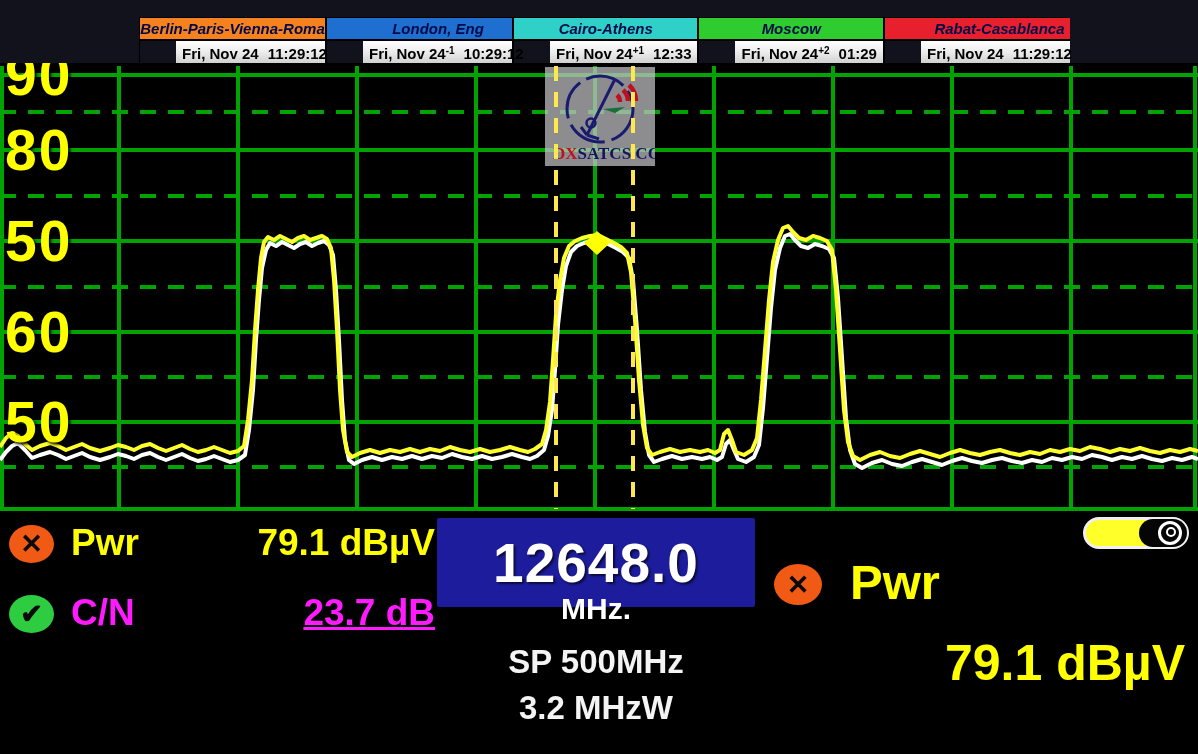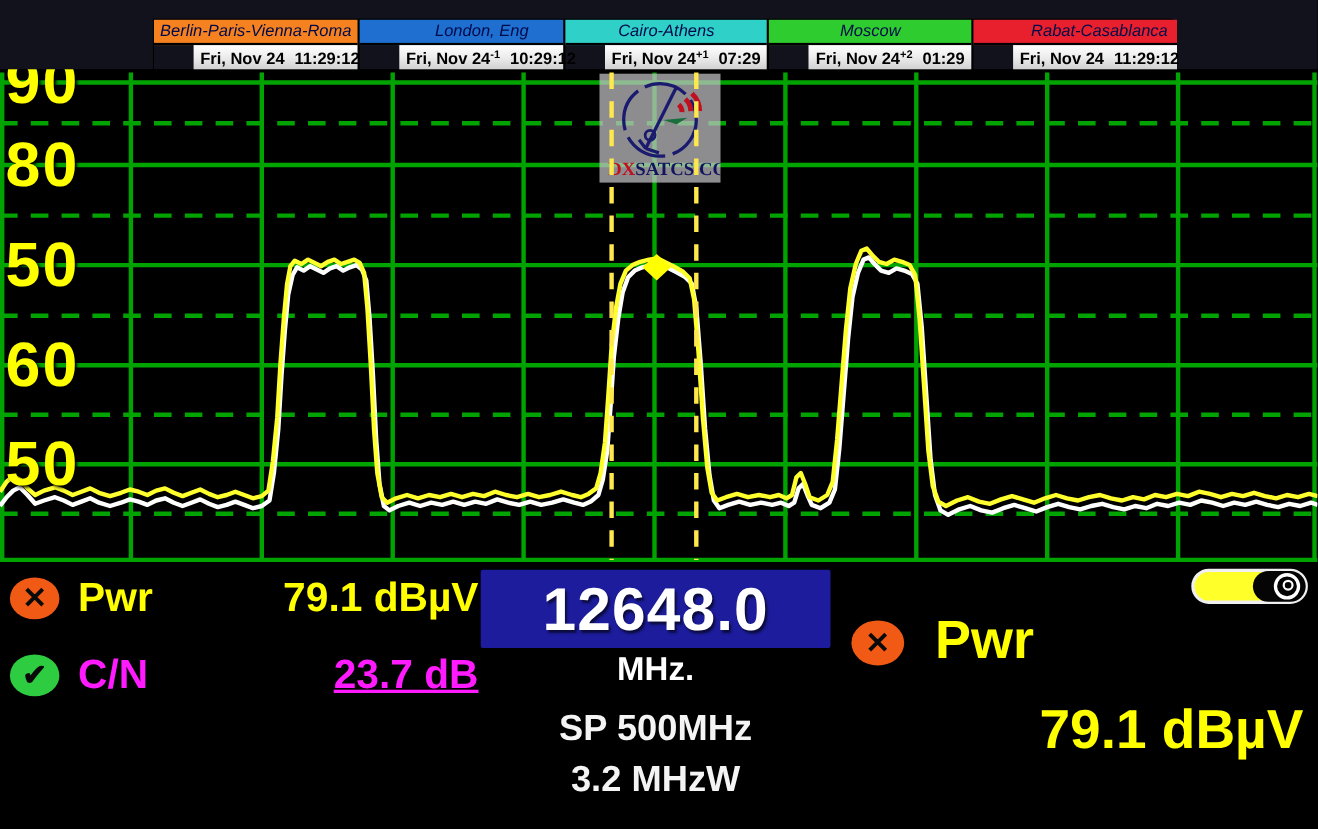--- a/index.html
+++ b/index.html
@@ -4,21 +4,21 @@
 <style>
   html,body{margin:0;padding:0;background:#000;}
   #app{position:relative;width:1198px;height:754px;overflow:hidden;
        background:#000;font-family:"Liberation Sans",sans-serif;}
   
   .topstrip{position:absolute;top:0;left:0;width:1198px;height:63px;background:#12121c;}
   .clocks{position:absolute;left:139px;top:17px;width:925px;display:flex;border:1px solid #000;}
   .clock-col{width:185px;display:flex;flex-direction:column;border-right:2px solid #000;}
   .clock-col:last-child{border-right:none;}
   .clock-city{height:21px;line-height:21px;text-align:center;font-style:italic;
-              font-weight:normal;font-size:15px;color:#000a4a;border-bottom:2px solid #000;
+              font-weight:bold;font-size:15px;color:#000a4a;border-bottom:2px solid #000;
               white-space:nowrap;overflow:hidden;}
   .clock-time{height:25px;display:flex;align-items:center;font-weight:bold;font-size:15px;
               color:#000;background:linear-gradient(180deg,#ffffff 0%,#ececec 45%,#c9c9c9 100%);
               padding:0 6px;white-space:nowrap;margin-left:36px;}
   .clock-time .date{flex:0 0 auto;}
   .clock-time .sp{flex:1 1 auto;}
   .clock-time sup{font-size:10px;font-weight:bold;margin-right:9px;transform:translateY(-3px);}
   
   .plot{position:absolute;top:63px;left:0;width:1198px;height:449px;background:#000;overflow:hidden;}
   .plot svg{position:absolute;left:0;top:0;}
@@ -28,21 +28,21 @@
   .ytick{position:absolute;left:5px;width:80px;height:52px;line-height:52px;z-index:4;
          color:#ffff00;font-size:57px;font-weight:bold;letter-spacing:2px;
          text-shadow:2px 2px 3px #000;}
   
   .panel{position:absolute;top:512px;left:0;width:1198px;height:242px;background:#000;}
   .ro-icon{position:absolute;width:45px;height:38px;border-radius:50%;
            display:flex;align-items:center;justify-content:center;
            font-size:27px;font-weight:900;color:#0a0a0a;}
   .ro-label{position:absolute;font-size:37px;font-weight:bold;white-space:nowrap;}
   .ro-value{position:absolute;font-size:37px;font-weight:bold;text-align:right;width:255px;white-space:nowrap;}
-  .freqbox{position:absolute;left:437px;top:6px;width:318px;height:71px;background:#1c1c9c;
+  .freqbox{position:absolute;left:437px;top:6px;width:318px;height:89px;background:#1c1c9c;
            display:flex;align-items:center;justify-content:center;border-radius:2px;}
   .freqbox span{color:#fff;font-size:55px;font-weight:bold;letter-spacing:1px;
                 text-shadow:2px 2px 2px rgba(0,0,0,.6);}
   .cunit{position:absolute;left:437px;top:80px;width:318px;text-align:center;
          color:#fff;font-size:30px;font-weight:bold;}
   .cspan{position:absolute;left:397px;top:131px;width:398px;text-align:center;
          color:#f4f4f4;font-size:33px;font-weight:bold;}
   .cbw{position:absolute;left:397px;top:177px;width:398px;text-align:center;
        color:#f4f4f4;font-size:33px;font-weight:bold;}
   .big-label{position:absolute;left:850px;top:42px;font-size:49px;font-weight:bold;color:#ffff00;}
@@ -81,21 +81,21 @@
             <sup>-1</sup>
           <span class="time">10:29:12</span>
         </div>
       </div>
       <div class="clock-col">
         <div class="clock-city" style="background: rgb(47, 208, 200);">Cairo-Athens</div>
         <div class="clock-time">
           <span class="date">Fri, Nov 24</span>
           <span class="sp"></span>
             <sup>+1</sup>
-          <span class="time">07:29</span>
+          <span class="time">12:33</span>
         </div>
       </div>
       <div class="clock-col">
         <div class="clock-city" style="background: rgb(46, 204, 46);">Moscow</div>
         <div class="clock-time">
           <span class="date">Fri, Nov 24</span>
           <span class="sp"></span>
             <sup>+2</sup>
           <span class="time">01:29</span>
         </div>

